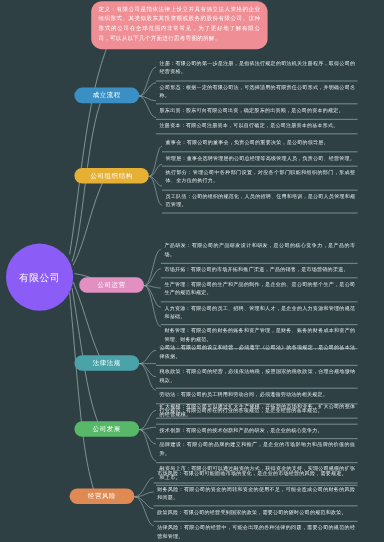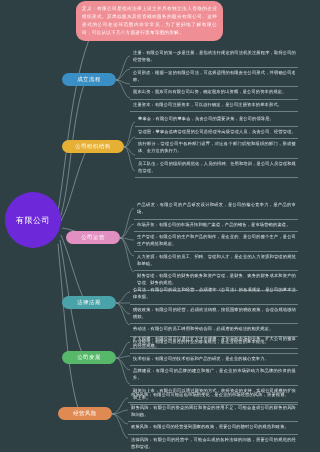--- a/index.html
+++ b/index.html
@@ -44,25 +44,25 @@
     line-height: 1.72;
     letter-spacing: 0.25px;
     text-align: justify;
     z-index: 6;
   }
 
   
   .root {
     position: absolute;
     left: 5px;
-    top: 192px;
+    top: 203px;
     width: 56px;
     height: 56px;
     border-radius: 50%;
-    background: #6d28d9;
+    background: #8b5cf6;
     color: #ffffff;
     display: flex;
     align-items: center;
     justify-content: center;
     font-size: 8px;
     letter-spacing: 0.6px;
     z-index: 5;
   }
 
   

